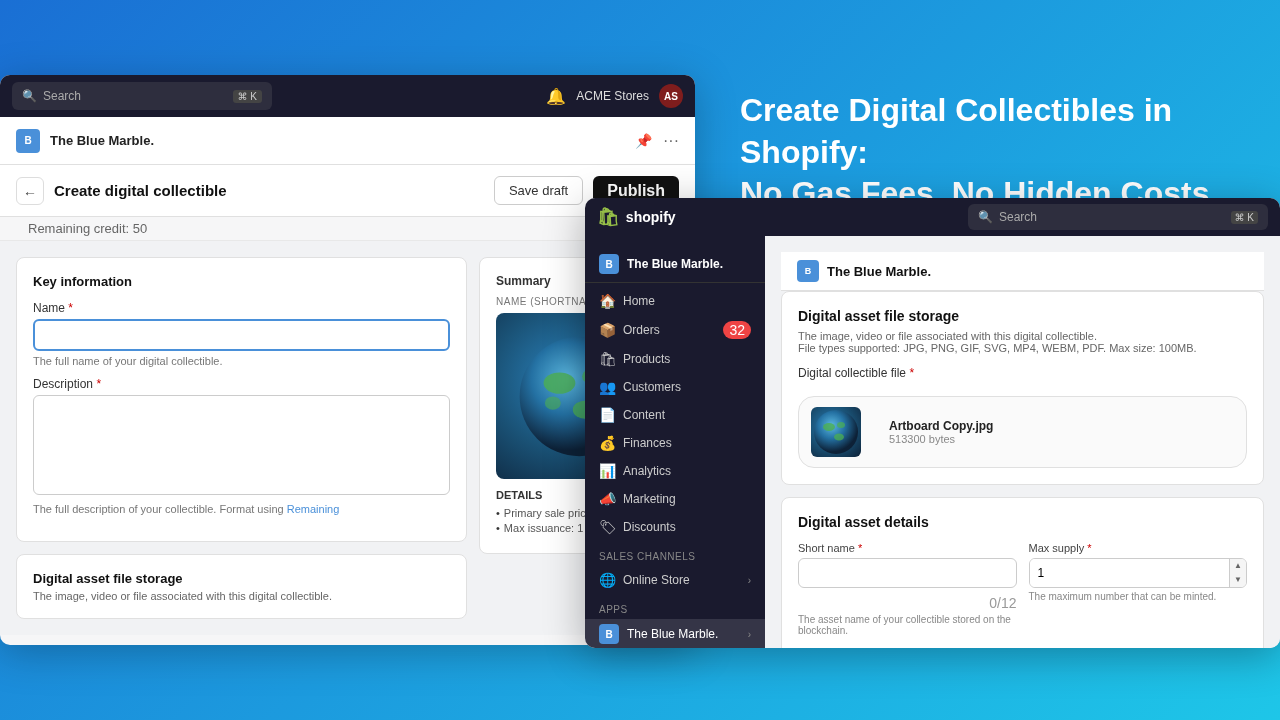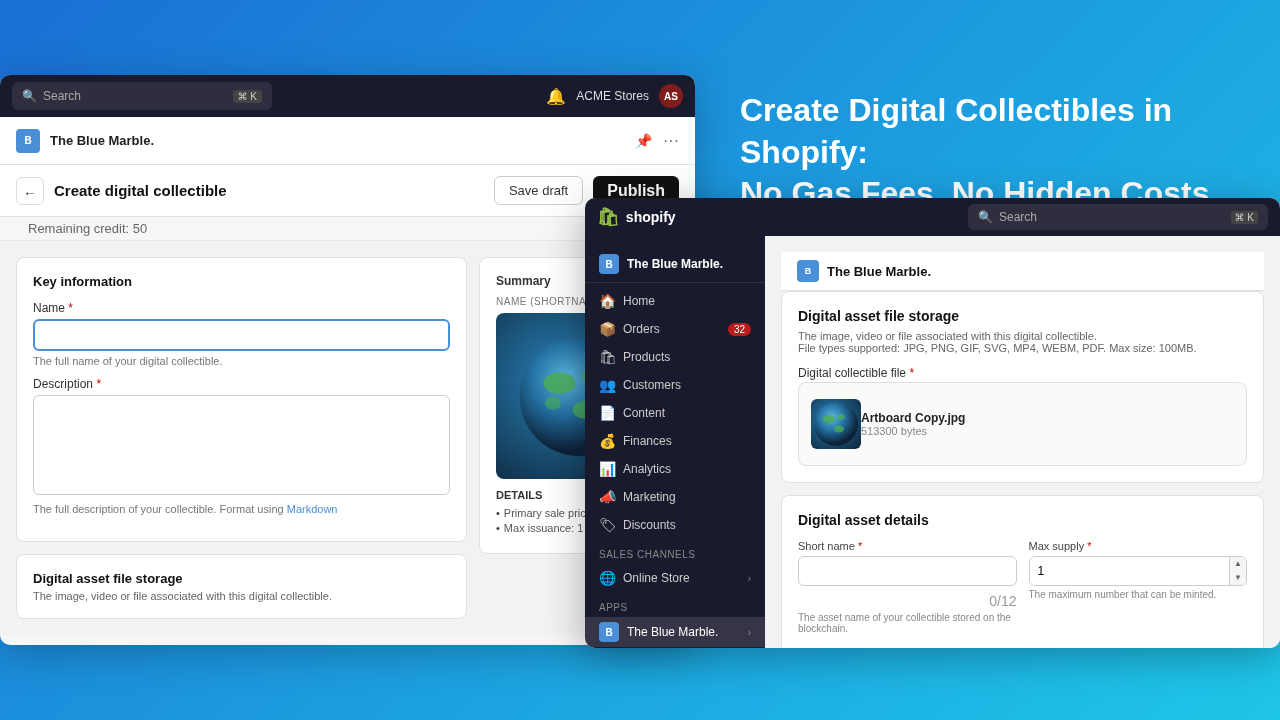--- a/index.html
+++ b/index.html
@@ -287,26 +287,26 @@
     .section-card {
       background: #fff;
       border-radius: 8px;
       border: 1px solid #e0e0e0;
       padding: 16px;
       margin-bottom: 12px;
     }
     .section-card-title { font-size: 14px; font-weight: 600; color: #111; margin-bottom: 6px; }
     .section-desc { font-size: 11px; color: #666; margin-bottom: 12px; }
 
-    .file-label { font-size: 12px; color: #333; margin-bottom: 2px; }
+    .file-label { font-size: 12px; color: #333; margin-bottom: 16px; }
     .file-preview {
       border: 1px solid #e0e0e0;
-      border-radius: 8px;
+      border-radius: 16px;
       display: flex; align-items: center;
-      padding: 16px 12px; gap: 0;
+      padding: 10px 12px; gap: 28px;
       background: #fafafa;
     }
     .file-thumb {
       width: 50px; height: 50px; border-radius: 6px;
       background: radial-gradient(circle at 40% 40%, #2980b9, #1a5276, #0d2137);
       overflow: hidden;
     }
     .file-info .file-name { font-size: 12px; font-weight: 600; color: #222; }
     .file-info .file-size { font-size: 11px; color: #888; }
 
@@ -346,22 +346,22 @@
       flex: 1; border: none; padding: 0 8px; font-size: 12px; outline: none;
     }
     .price-stepper { display: flex; flex-direction: column; border-left: 1px solid #ccc; }
     .price-stepper-btn {
       flex: 1; background: #f5f5f5; border: none; cursor: pointer;
       font-size: 8px; color: #666; padding: 0 4px;
     }
 
     
     .num-badge {
-      background: #b91c1c; color: #fff;
-      border-radius: 10px; padding: 1px 6px; font-size: 10px;
+      background: #ef4444; color: #fff;
+      border-radius: 10px; padding: 1px 6px; font-size: 14px;
       margin-left: auto;
     }
   </style>
 </head>
 <body>
 
 <div class="bg"></div>
 
 <div class="headline">
   <h1>
@@ -417,21 +417,21 @@
           <div class="form-hint">The full name of your digital collectible.</div>
         </div>
         <div class="form-field">
           <label class="form-label">
             <span>Description</span>
             <span style="color:#c00">*</span>
           </label>
           <textarea class="form-textarea" style=""></textarea>
           <div class="form-hint">
             <span>The full description of your collectible. Format using </span>
-            <a href="#">Markdown</a>
+            <a href="#">Remaining</a>
           </div>
         </div>
       </div>
 
       <div class="card">
         <div class="storage-card-title">Digital asset file storage</div>
         <div class="storage-desc">The image, video or file associated with this digital collectible.</div>
       </div>
     </div>
 

